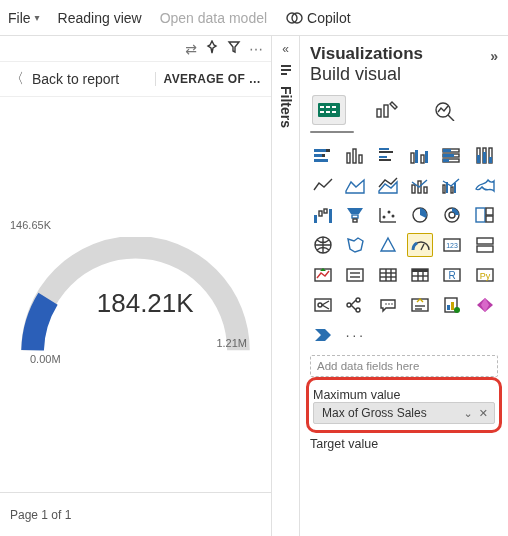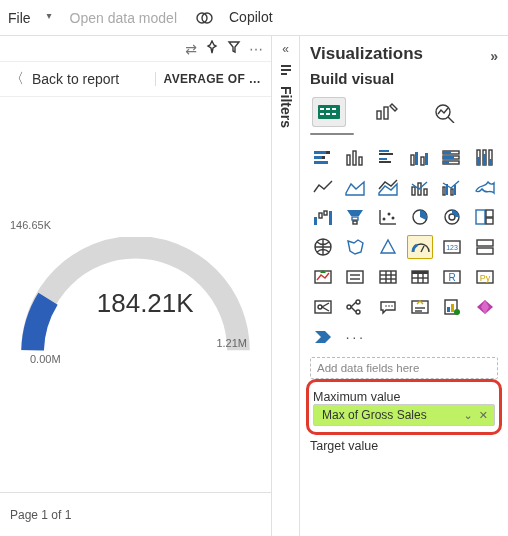--- a/index.html
+++ b/index.html
@@ -1,20 +1,20 @@
 <!DOCTYPE html>
 <html><head>
 <meta charset="utf-8">
 <style>
   * { box-sizing: border-box; margin: 0; padding: 0; font-family: "Segoe UI", Arial, sans-serif; }
   body { width: 508px; height: 536px; overflow: hidden; background: #fff; color: #333; font-size: 13px; }
   
   
   .menubar { display: flex; align-items: center; height: 36px; border-bottom: 1px solid #e0e0e0; padding: 0 8px; gap: 18px; font-size: 14px; }
-  .menubar .menu-item { color: #333; cursor: pointer; display: flex; align-items: flex-start; gap: 16px; }
+  .menubar .menu-item { color: #333; cursor: pointer; display: flex; align-items: center; gap: 4px; }
   .menubar .menu-item.disabled { color: #aaa; }
   .chev { font-size: 10px; color: #666; }
   
   .workspace { display: flex; height: 500px; }
   
   
   .report-area { flex: 1; display: flex; flex-direction: column; border-right: 1px solid #e0e0e0; min-width: 0; }
   .visual-header { display: flex; justify-content: flex-end; align-items: center; height: 26px; padding: 0 8px; gap: 8px; color: #777; border-bottom: 1px solid #eee; }
   .visual-header .hbtn { font-size: 14px; cursor: pointer; }
   
@@ -36,58 +36,59 @@
   
   .filters-rail { width: 28px; border-right: 1px solid #e0e0e0; display: flex; flex-direction: column; align-items: center; padding-top: 6px; gap: 6px; }
   .filters-rail .collapse { font-size: 12px; color: #555; cursor: pointer; }
   .filters-label { writing-mode: vertical-rl; font-size: 14px; font-weight: 600; color: #333; margin-top: 4px; }
   
   
   .viz-pane { width: 208px; display: flex; flex-direction: column; padding: 8px 10px 0 10px; overflow: hidden; }
   .viz-title-row { display: flex; align-items: flex-end; justify-content: space-between; }
   .viz-title { font-size: 17px; font-weight: 600; }
   .expand-btn { font-size: 14px; color: #555; cursor: pointer; font-weight: bold; }
-  .build-label { font-size: 15px; font-weight: 700; margin-top: 6px; }
+  .build-label { font-size: 18px; font-weight: 400; }
   
   .mode-tabs { display: flex; gap: 24px; margin-top: 6px; padding: 4px 2px; }
   .mode-tab { width: 34px; height: 30px; display: flex; align-items: center; justify-content: center; border-radius: 3px; cursor: pointer; }
   .mode-tab.active { background: #ededed; box-shadow: 0 0 0 1px #ccc inset; }
   .mode-tab svg { width: 26px; height: 22px; }
   .mode-underline { height: 2px; background: #888; width: 44px; margin-top: 2px; border-radius: 1px; }
   
   .viz-grid { margin-top: 10px; display: grid; grid-template-columns: repeat(6, 1fr); gap: 6px 6px; }
   .viz-ico { width: 26px; height: 24px; display: flex; align-items: center; justify-content: center; cursor: pointer; border-radius: 2px; }
   .viz-ico.sel { background: #f2c80f33; box-shadow: 0 0 0 1px #c9a600 inset; }
   .viz-ico svg { width: 22px; height: 20px; }
   .viz-more { font-size: 14px; color: #555; letter-spacing: 2px; display:flex; align-items:center; justify-content:center; }
   
   .field-wells { margin-top: 8px; display: flex; flex-direction: column; gap: 0; overflow: visible; }
   .well-placeholder { border: 1px dashed #bbb; font-size: 11.5px; color: #888; padding: 4px 6px; border-radius: 2px; white-space: nowrap; overflow: hidden; }
   .well-label { font-size: 12.5px; color: #333; margin-top: 4px; }
-  .well-field { display: flex; align-items: center; justify-content: space-between; background: #bef264; border: 1px solid #ccc; border-radius: 2px; padding: 3px 4px 3px 8px; font-size: 12px; }
+  .well-field { display: flex; align-items: center; justify-content: space-between; background: #e5e5e5; border: 1px solid #ccc; border-radius: 2px; padding: 3px 4px 3px 8px; font-size: 12px; }
   .well-field .actions { display: flex; gap: 2px; color: #666; font-size: 11px; }
   .well-field .actions span { cursor: pointer; padding: 0 2px; }
   
   .highlight-box { border: 3px solid #e03a2f; border-radius: 10px; padding: 4px 4px 6px 4px; margin-left: -4px; margin-right: -4px; }
   
   
   .s1 { stroke: #3a3a3a; stroke-width: 1.4; fill: none; }
   .f1 { fill: #3a3a3a; }
   .sb { stroke: #2a6fb0; stroke-width: 1.4; fill: none; }
   .fb { fill: #2a6fb0; }
   .sy { stroke: #c9a600; stroke-width: 1.4; fill: none; }
 </style>
 </head>
 <body>
 
 <div class="menubar">
   <div class="menu-item">
     <span>File</span>
     <span class="chev">▾</span>
   </div>
+  <div class="menu-item">Reading view</div>
   <div class="menu-item disabled">Open data model</div>
   <div class="menu-item">
     <svg width="18" height="18">
         <circle cx="7" cy="9" r="5" class="s1"></circle>
         <circle cx="12" cy="9" r="5" class="s1"></circle>
       </svg>
     <span>Copilot</span>
   </div>
 </div>
 

